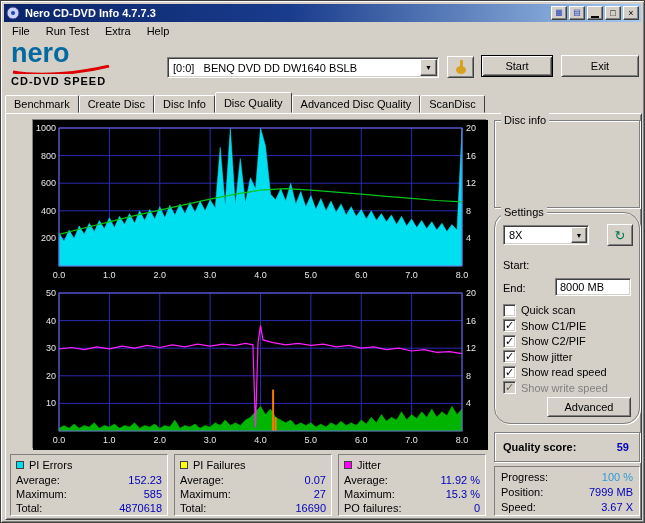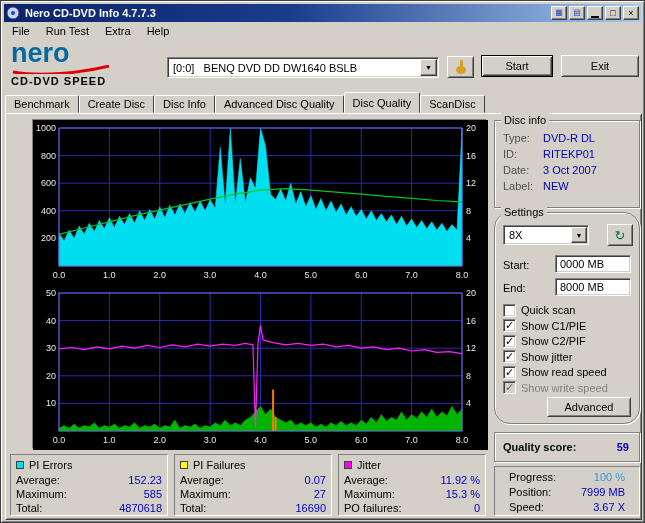--- a/index.html
+++ b/index.html
@@ -138,22 +138,22 @@
         <ellipse cx="7" cy="11" rx="5" ry="4" fill="#d8a020"></ellipse>
       </svg>
   </span>
   <span class="btn abs" style="left:560px; top:54px; width:78px;">Exit</span>
   <span class="btn abs default" style="left:480px; top:54px; width:72px;">Start</span>
 
   <div class="tabs" id="tabs">
       <span class="tab">Benchmark</span>
       <span class="tab">Create Disc</span>
       <span class="tab">Disc Info</span>
+      <span class="tab selected">Disc Quality</span>
       <span class="tab">Advanced Disc Quality</span>
-      <span class="tab selected">Disc Quality</span>
       <span class="tab">ScanDisc</span>
     </div>
 
   <div class="content">
 
     <div class="chartpanel sunken" id="chartpanel">
         <svg width="455" height="165">
           <rect x="0" y="0" width="455" height="165" fill="#000000"></rect>
           <line x1="26" y1="8" x2="26" y2="146" stroke="#2a2ab4" stroke-width="1"></line>
           <line x1="76.375" y1="8" x2="76.375" y2="146" stroke="#2a2ab4" stroke-width="1"></line>
@@ -287,55 +287,36 @@
           </div>
           <div class="lrow">
             <span>PO failures:</span>
             <span class="value-blue" style="color: rgb(0, 0, 184);">0</span>
           </div>
         </div>
       </div>
 
     <div class="groupbox" style="left:488px; top:6px; width:146px; height:88px;">
       <span class="groupbox-title">Disc info</span>
-      <div id="discinfo" style="padding-top:9px;">
-          <div class="di-row">
-            <span class="di-label">Type:</span>
-            <span class="value-blue" style="color: rgb(0, 0, 184);">DVD-R DL</span>
-          </div>
-          <div class="di-row">
-            <span class="di-label">ID:</span>
-            <span class="value-blue" style="color: rgb(0, 0, 184);">RITEKP01</span>
-          </div>
-          <div class="di-row">
-            <span class="di-label">Date:</span>
-            <span class="value-blue" style="color: rgb(0, 0, 184);">3 Oct 2007</span>
-          </div>
-          <div class="di-row">
-            <span class="di-label">Label:</span>
-            <span class="value-blue" style="color: rgb(0, 0, 184);">NEW</span>
-          </div>
-        </div>
     </div>
 
     <div class="groupbox" style="left:488px; top:98px; width:146px; height:212px;border-radius:16px;">
       <span class="groupbox-title">Settings</span>
 
       <div class="combo" style="left:8px; top:12px; width:86px; height:20px; position:absolute;">
         <span class="combo-text">8X</span>
         <span class="combo-arrow" style="width:16px;height:16px;">
             <span>▼</span>
           </span>
       </div>
       <span class="btn" style="position:absolute; left:112px; top:11px; width:26px; height:22px;">
         <span style="color:#007850; font-size:13px; line-height:13px;">↻</span>
       </span>
 
       <span style="position:absolute; left:8px; top:46px;">Start:</span>
-      <span class="field" style="position:absolute; right:8px; top:42px; width:76px; height:18px;">0000 MB</span>
 
       <span style="position:absolute; left:8px; top:69px;">End:</span>
       <span class="field" style="position:absolute; right:8px; top:65px; width:76px; height:18px;">8000 MB</span>
 
       <div id="checkboxes">
           <div class="cb-row" style="top: 90px;">
             <span class="cb-box"></span>
             <span>Quick scan</span>
           </div>
           <div class="cb-row" style="top: 105.5px;">
@@ -363,21 +344,21 @@
       <span class="btn" style="position:absolute; right:8px; top:184px; width:84px; height:20px;">Advanced</span>
     </div>
 
     <div class="groupbox" style="left:488px; top:318px; width:146px; height:30px;font-weight:bold;">
       <div style="display:flex; justify-content:space-between; align-items:center; height:28px; padding:0 10px 0 8px;">
         <span>Quality score:</span>
         <span class="value-blue">59</span>
       </div>
     </div>
 
-    <div class="sunken" style="position:absolute; left:488px; top:352px; width:146px; height:50px; padding:2px 10px;" id="progresspanel">
+    <div class="sunken" style="position:absolute; left:488px; top:352px; width:146px; height:50px; padding:2px 2px;" id="progresspanel">
         <div class="prow">
           <span>Progress:</span>
           <span style="color: rgb(47, 154, 216);">100 %</span>
         </div>
         <div class="prow">
           <span>Position:</span>
           <span style="color: rgb(0, 0, 184);">7999 MB</span>
         </div>
         <div class="prow">
           <span>Speed:</span>

